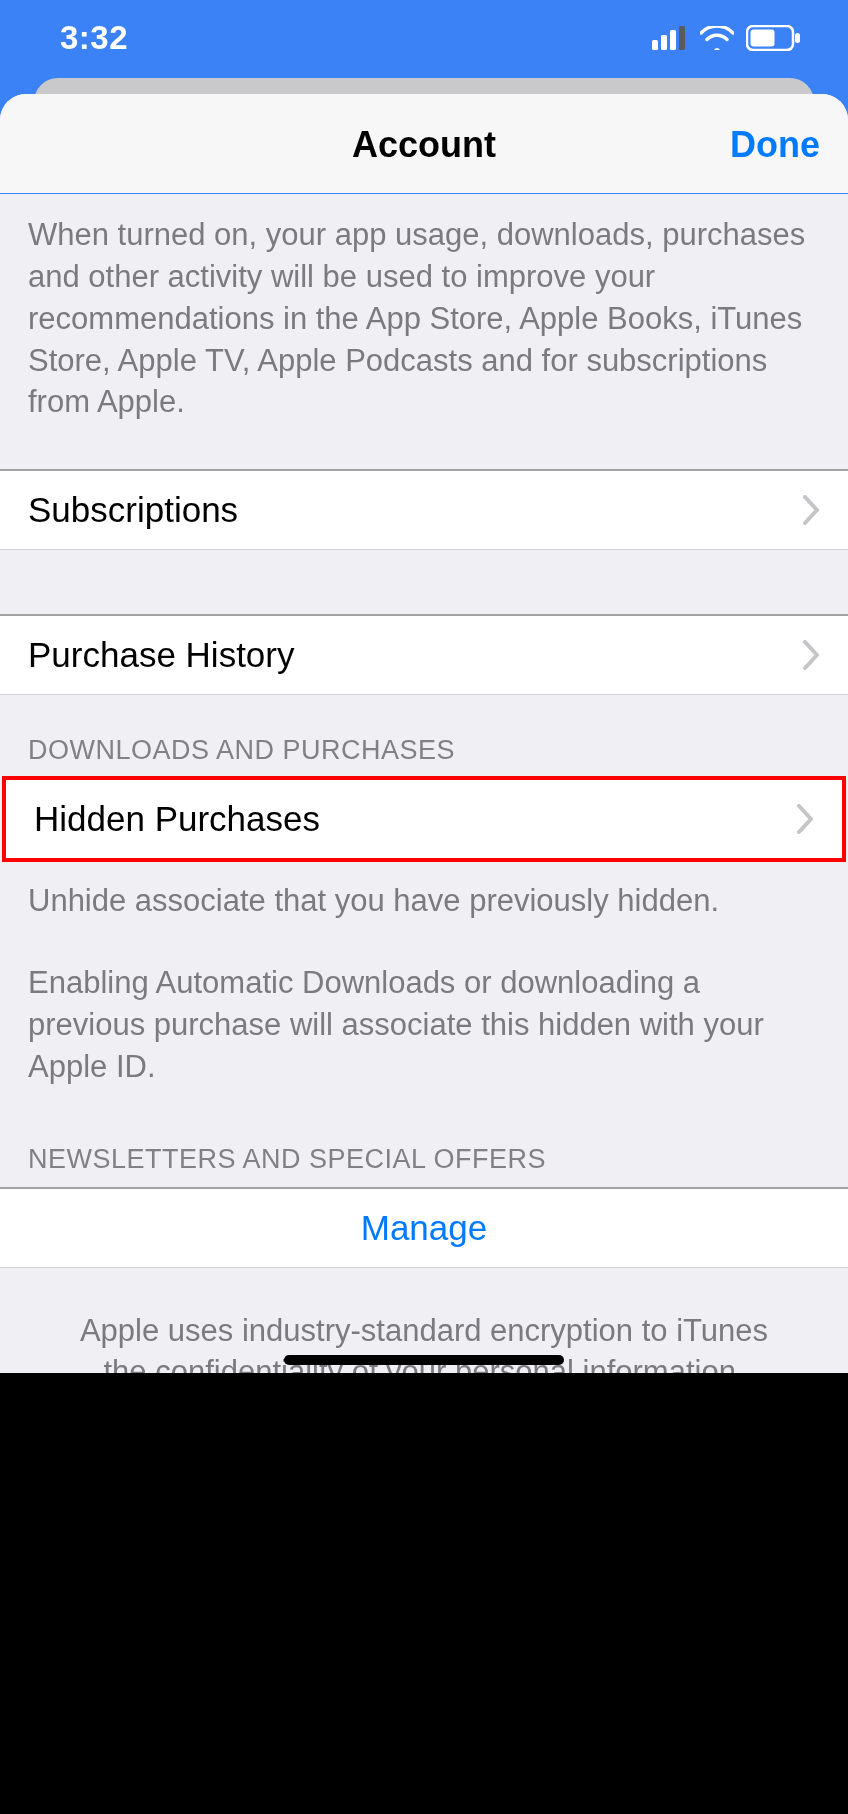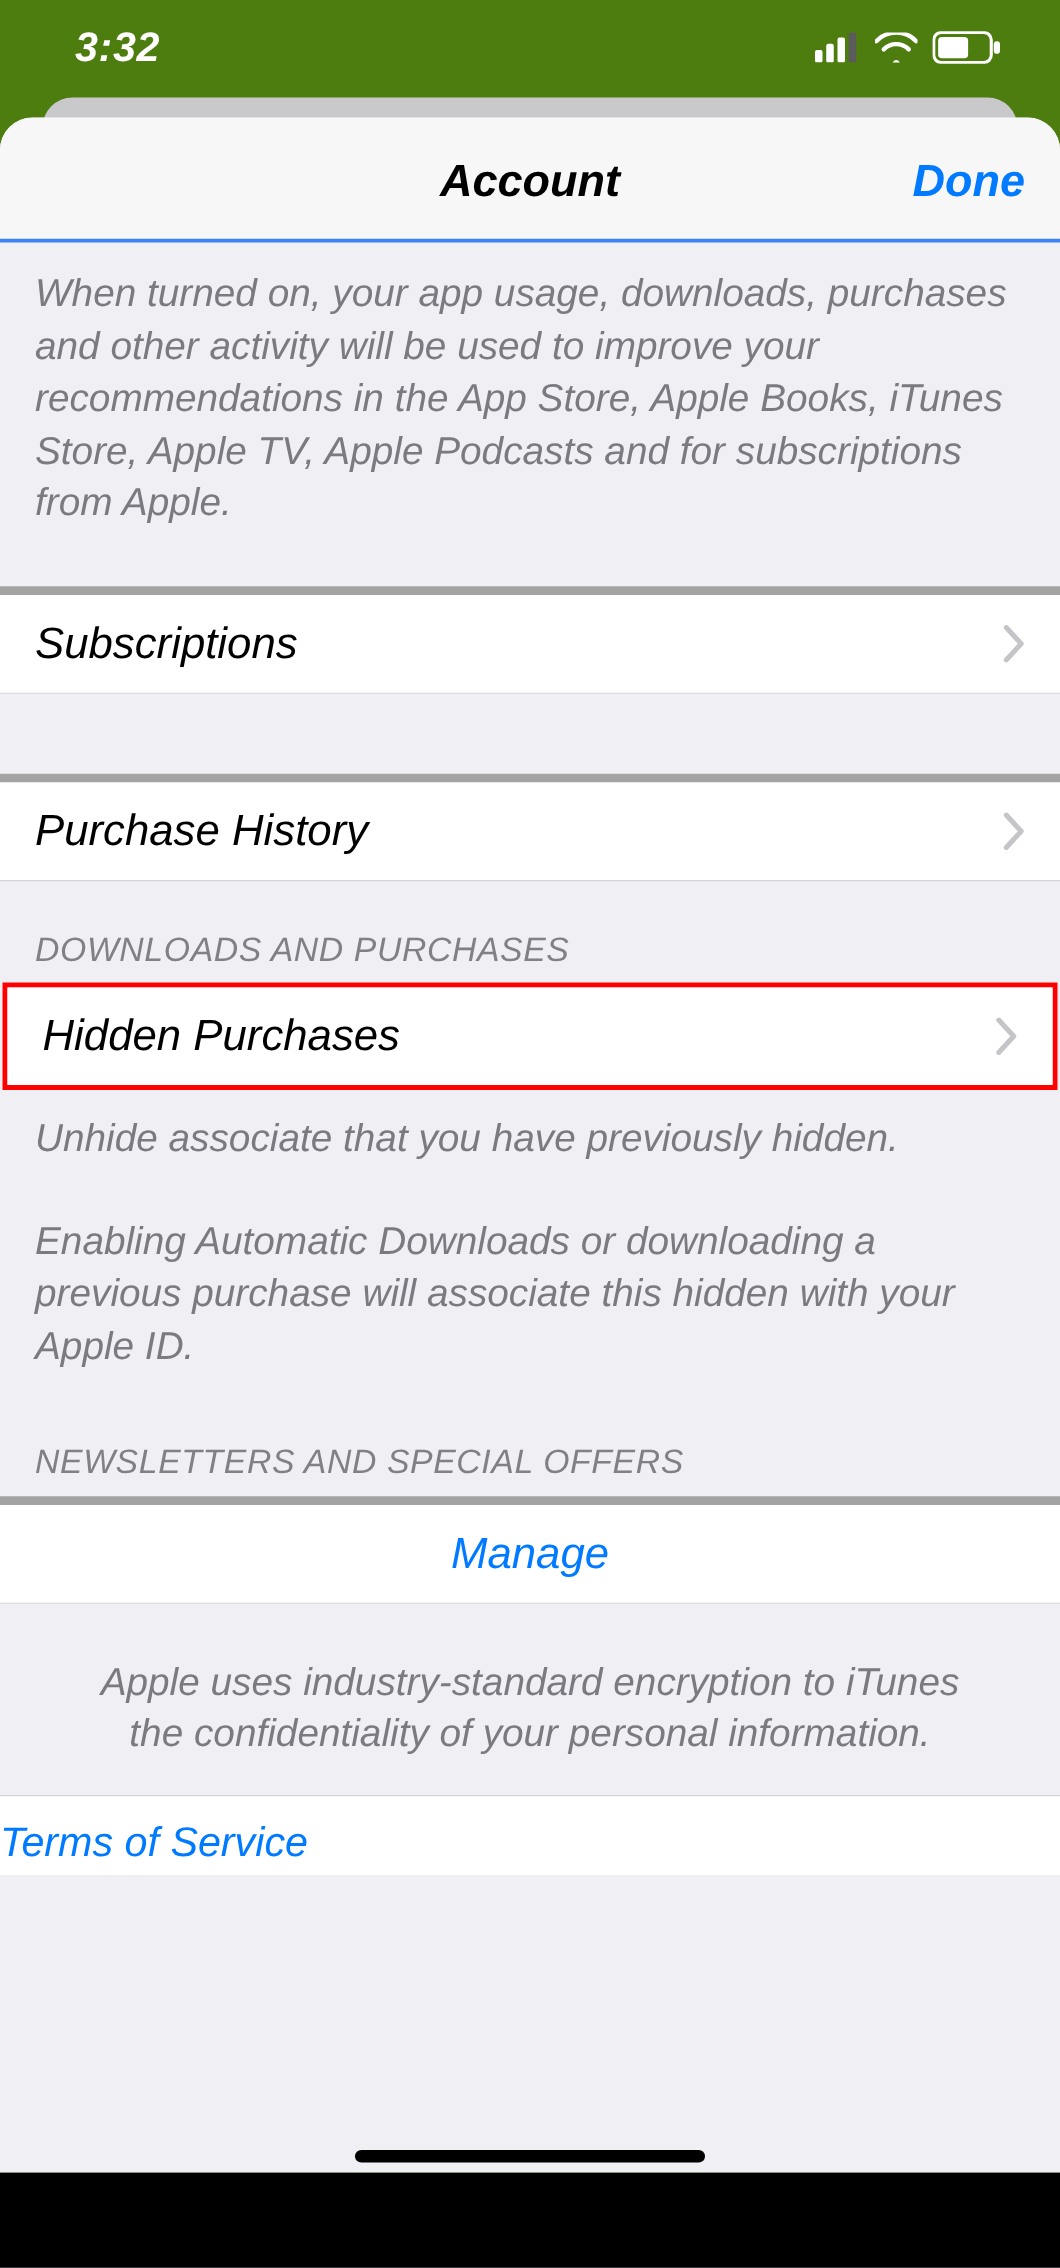--- a/index.html
+++ b/index.html
@@ -5,24 +5,23 @@
   * { box-sizing: border-box; margin: 0; padding: 0; }
   html, body {
     width: 848px;
     height: 1814px;
     font-family: -apple-system, "Helvetica Neue", Helvetica, Arial, sans-serif;
     background: #000;
     overflow: hidden;
   }
   .phone {
     width: 848px;
-    height: 1738px;
-    position: relative;
-    background: #4d7c0f;
-    font-style: italic;
+    height: 1373px;
+    position: relative;
+    background: #3b82f6;
   }
 
   
   .statusbar {
     position: absolute;
     top: 0; left: 0; right: 0;
     height: 75px;
     color: #fff;
     display: flex;
     align-items: center;
@@ -64,21 +63,21 @@
     overflow: hidden;
     display: flex;
     flex-direction: column;
   }
 
   
   .navheader {
     position: relative;
     height: 100px;
     background: #f7f7f8;
-    border-bottom: 3px solid #3b82f6;
+    border-bottom: 1px solid #3b82f6;
     flex: 0 0 auto;
   }
   .navheader .title {
     position: absolute;
     width: 100%;
     top: 30px;
     text-align: center;
     font-size: 36px;
     font-weight: 600;
     color: #000;
@@ -115,21 +114,21 @@
     color: #7a7a80;
     font-size: 31px;
     line-height: 1.35;
     padding: 42px 60px 28px 60px;
     text-align: center;
   }
 
   
   .cell-group {
     background: #ffffff;
-    border-top: 7px solid #a3a3a3;
+    border-top: 2px solid #a3a3a3;
     border-bottom: 1px solid #d3d3d6;
   }
   .cell {
     height: 78px;
     display: flex;
     align-items: center;
     padding: 0 28px;
     font-size: 35px;
     color: #000;
     background: #fff;

